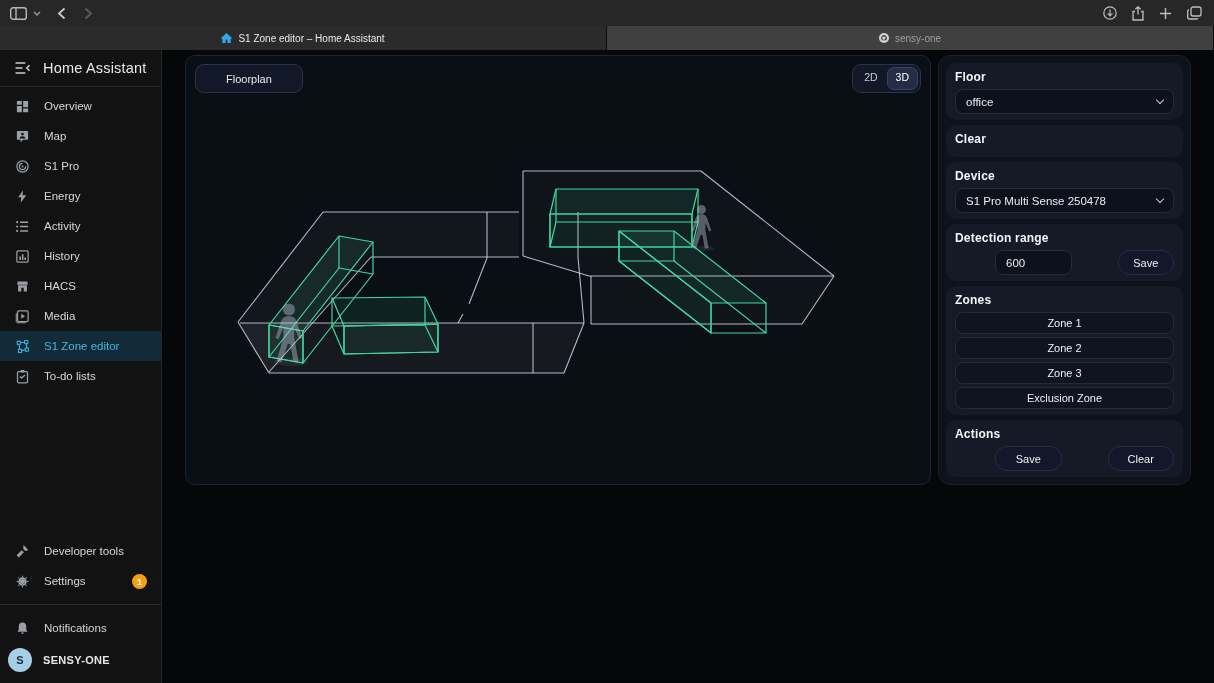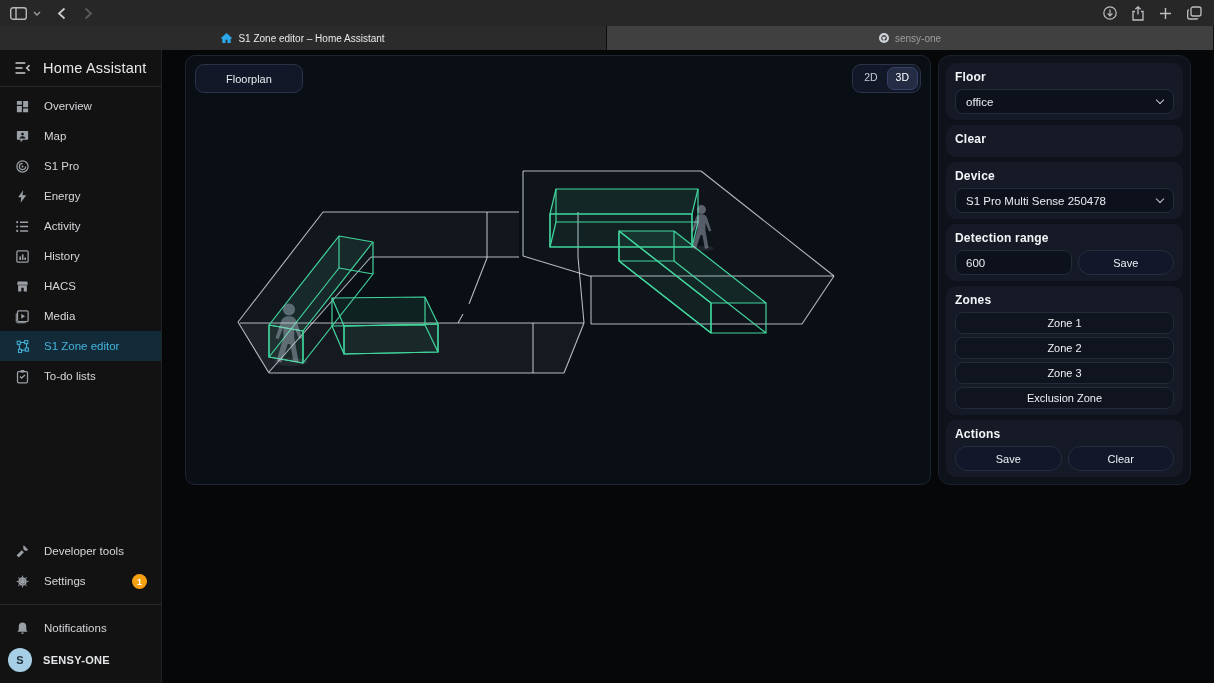--- a/index.html
+++ b/index.html
@@ -68,21 +68,21 @@
     padding:7px; display:flex; flex-direction:column; gap:5px; }
   .card { background:#151a26; border-radius:10px; padding:6px 9px; }
   .card-title { font-size:12px; font-weight:700; color:#f3f5f8; height:16px; line-height:16px;
     margin-bottom:4px; letter-spacing:.2px; }
   .field { height:25px; background:#0d111b; border:1px solid #242b3a; border-radius:8px;
     display:flex; align-items:center; padding:0 10px; font-size:11.5px; color:#e9ecf1; }
   .chev { width:6px; height:6px; border-right:1.6px solid #c4cad5; border-bottom:1.6px solid #c4cad5;
     transform:rotate(45deg); margin-left:auto; margin-top:-3px; }
   .dot { width:8px; height:8px; border-radius:50%; background:#2fd463; margin-right:9px; }
   .row2 { display:flex; gap:6px; }
-  .row2 > * { flex:1; }
+  .row2 > * { flex:1;margin-left:40px; }
   .btn { height:25px; background:#121829; border:1px solid #252d41; border-radius:12px;
     display:flex; align-items:center; justify-content:center; font-size:11px; color:#eef0f5; }
   .field input { background:transparent; border:none; outline:none; color:#e9ecf1;
     font-size:11.5px; width:100%; font-family:inherit; }
   .zbtn { height:22px; margin-bottom:3px; background:#10141f; border:1px solid #232a39;
     border-radius:8px; display:flex; align-items:center; justify-content:center;
     font-size:11px; color:#eef0f5; }
   .zbtn:last-child { margin-bottom:0; }
 
   svg { display:block; }

